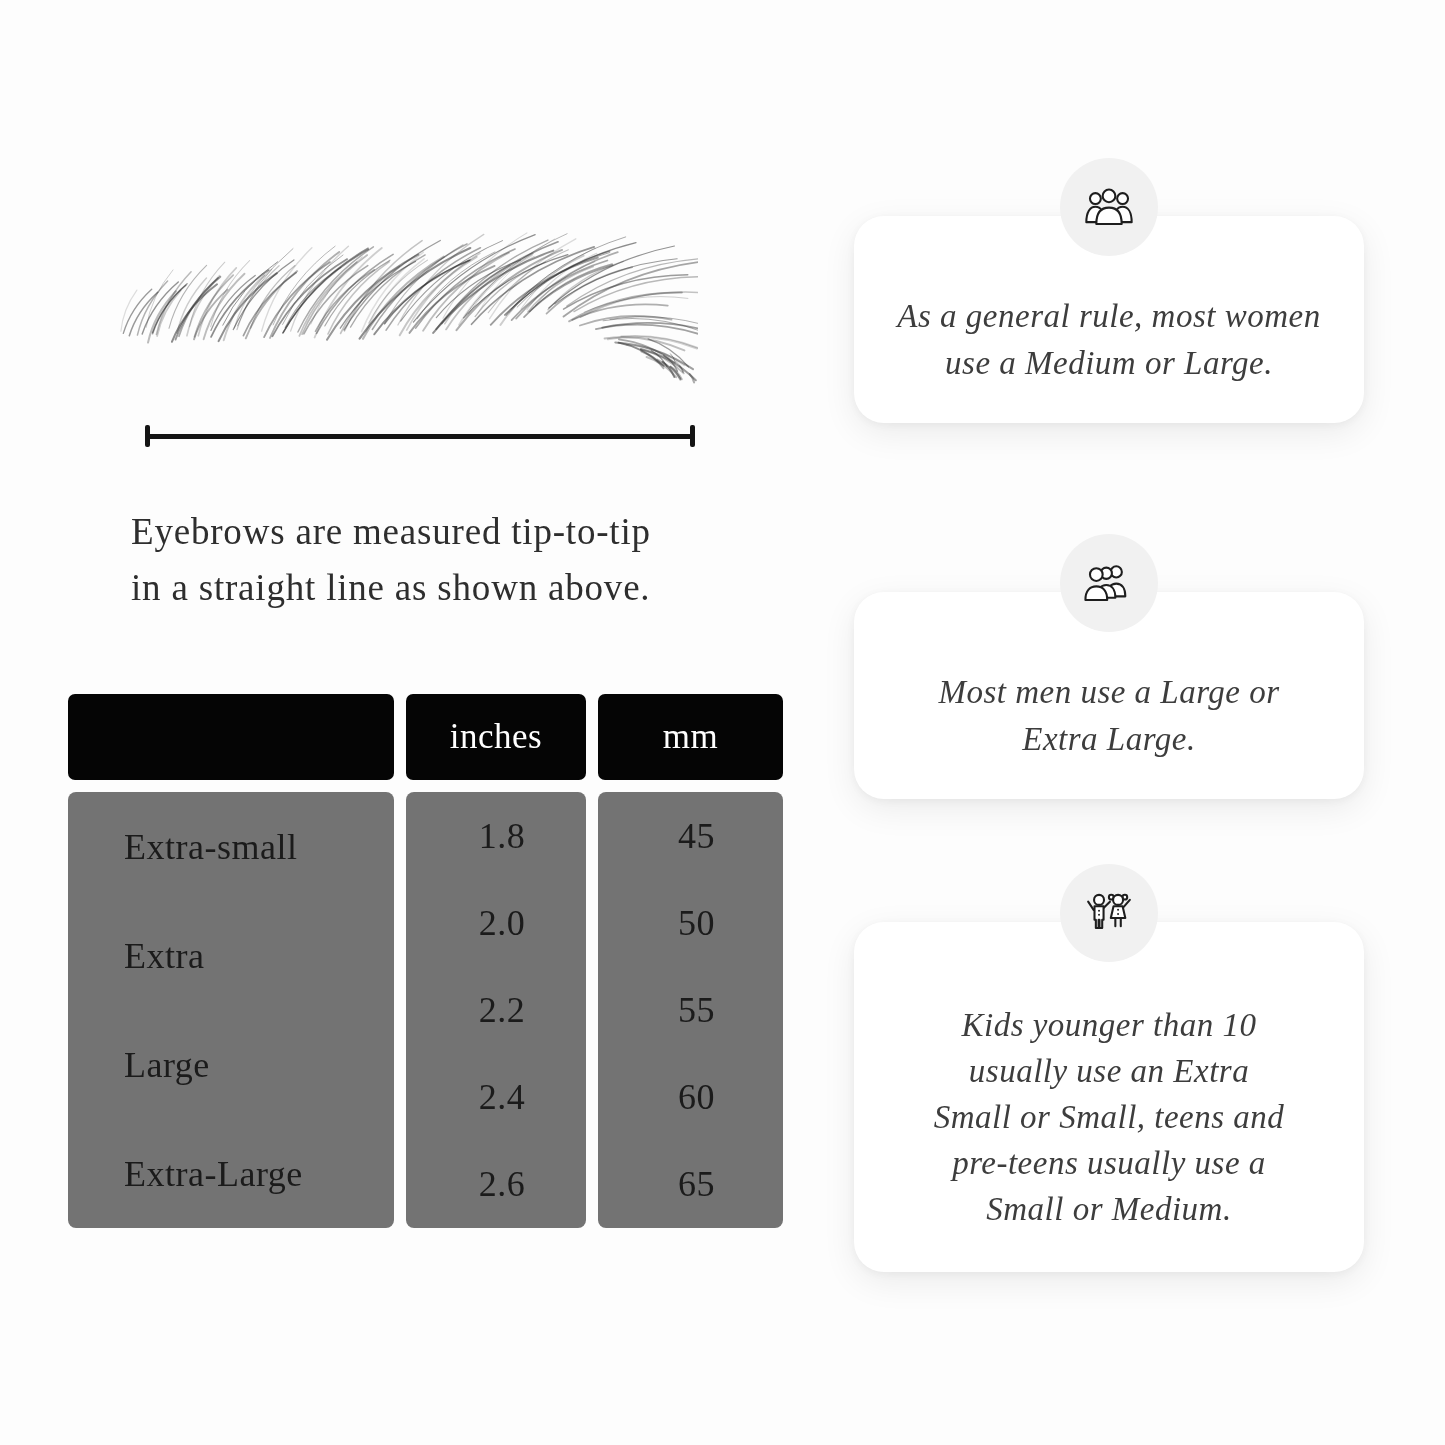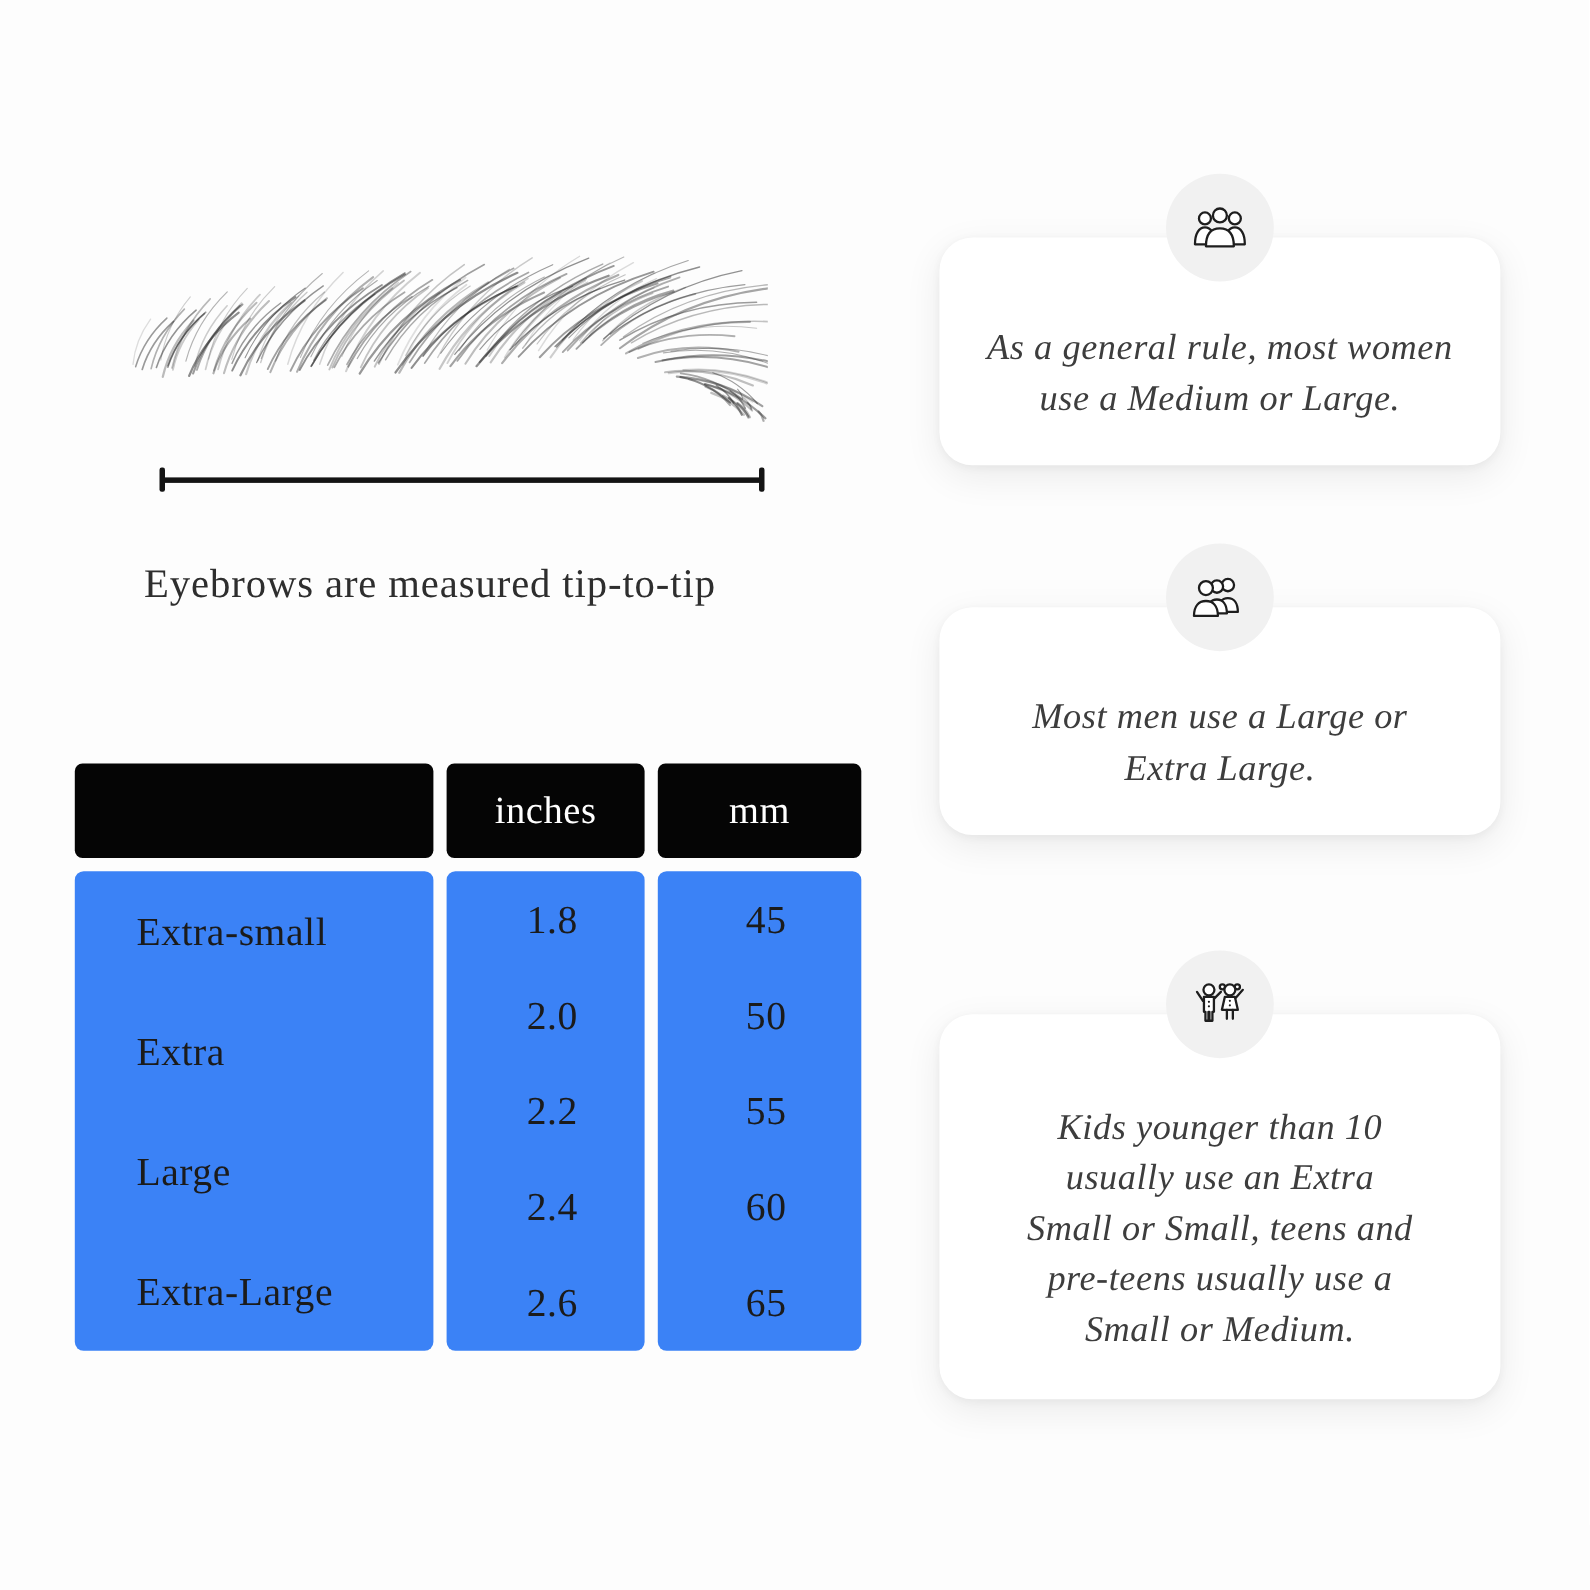--- a/index.html
+++ b/index.html
@@ -20,37 +20,37 @@
   
   .size-table{
     position:absolute;left:68px;top:694px;
     display:grid;grid-template-columns:326px 180px 185px;column-gap:8px;row-gap:8px;gap:12px;
   }
   .th{
     height:86px;background:#050505;border-radius:7px;color:#fff;font-size:35px;
     display:flex;align-items:center;justify-content:center;letter-spacing:0.5px;
   }
   .tcol{
-    background:#3b82f6;border-radius:8px;height:436px;
+    background:#737373;border-radius:8px;height:436px;
     display:flex;flex-direction:column;text-align:right;
   }
   .cell{
     flex:1;display:flex;align-items:center;font-size:36px;color:#1b1b1b;letter-spacing:0.5px;
   }
   .tcol.labels .cell{padding-left:56px;}
   .tcol.nums .cell{justify-content:center;padding-left:12px;}
   
   .card{
     position:absolute;left:854px;width:510px;background:#ffffff;border-radius:30px;
     box-shadow:0 10px 34px rgba(0,0,0,0.075),0 2px 8px rgba(0,0,0,0.045);
     display:flex;flex-direction:column;align-items:center;justify-content:center;
     padding-top:40px;box-sizing:border-box;
   }
   .card-1{top:216px;height:207px;}
-  .card-2{top:552px;height:207px;}
+  .card-2{top:592px;height:207px;}
   .card-3{top:922px;height:350px;}
   .icon-circle{
     position:absolute;top:-58px;left:50%;transform:translateX(-50%);
     width:98px;height:98px;border-radius:50%;background:#f1f1f1;
     display:flex;align-items:center;justify-content:center;
   }
   .icon-circle svg{width:58px;height:auto;}
   .card-text{
     font-size:33px;line-height:1.4;letter-spacing:0.5px;color:#3d3d3d;text-align:center;
   }
@@ -218,20 +218,21 @@
     </svg>
 
   <div class="measure">
     <span class="cap"></span>
     <span class="bar"></span>
     <span class="cap"></span>
   </div>
 
   <div class="caption">
     <span>Eyebrows are measured tip-to-tip</span>
+    <span>in a straight line as shown above.</span>
   </div>
 
   <div class="size-table">
     <div class="th"></div>
     <div class="th">inches</div>
     <div class="th">mm</div>
 
     <div class="tcol labels">
       <div class="cell">Extra-small</div>
       <div class="cell">Extra</div>

